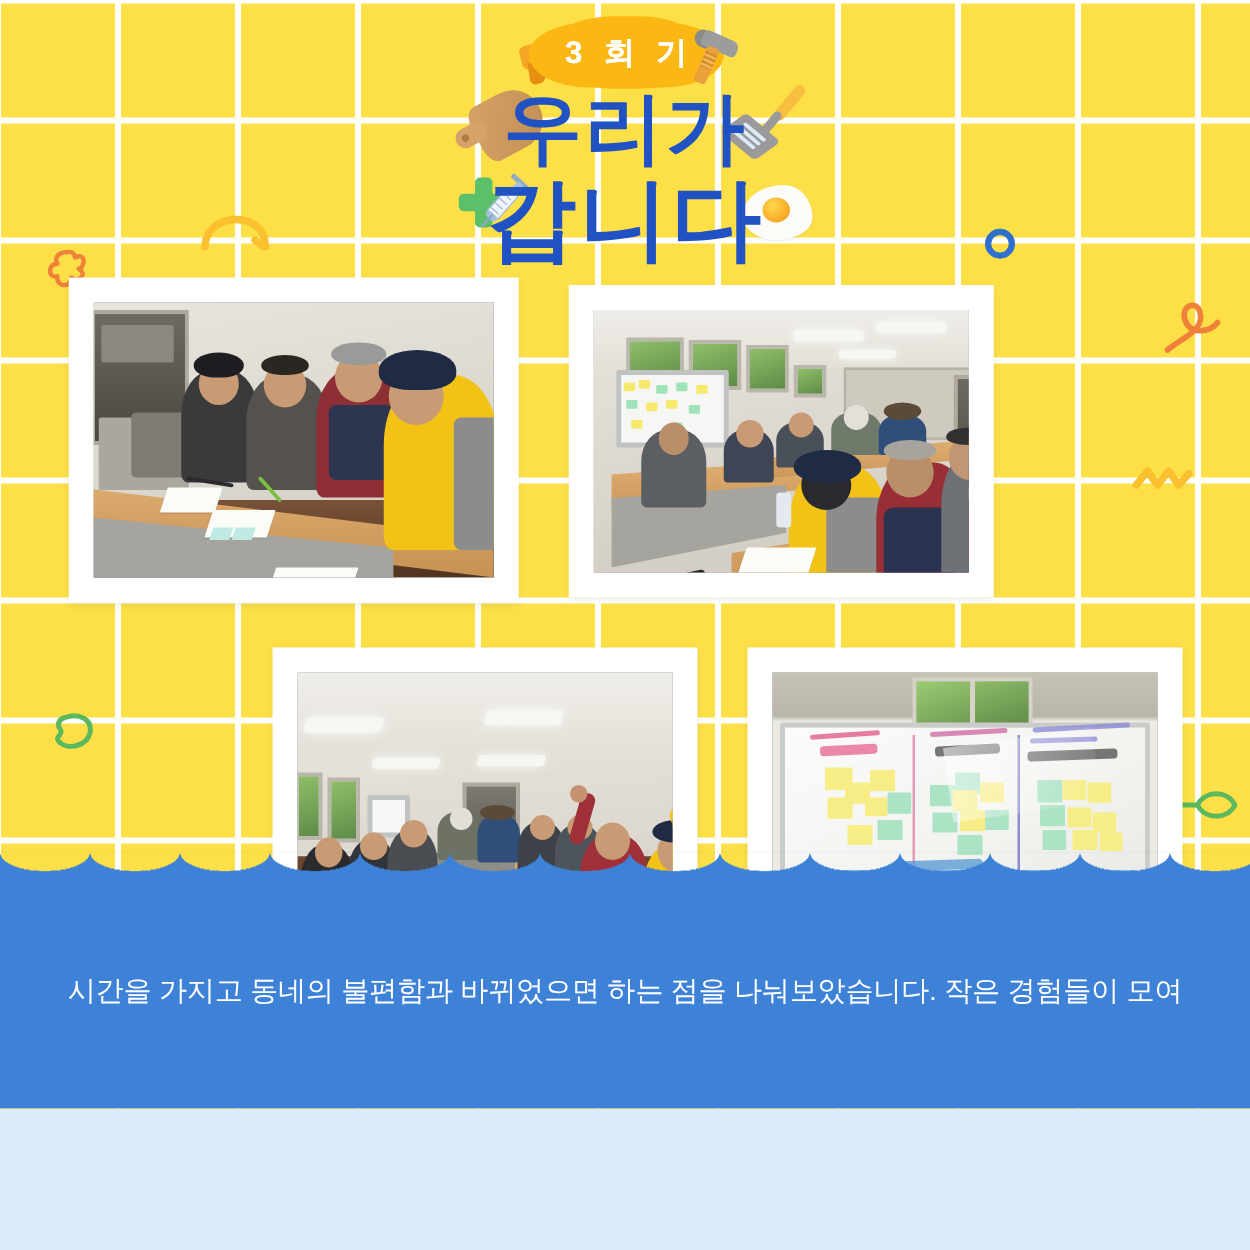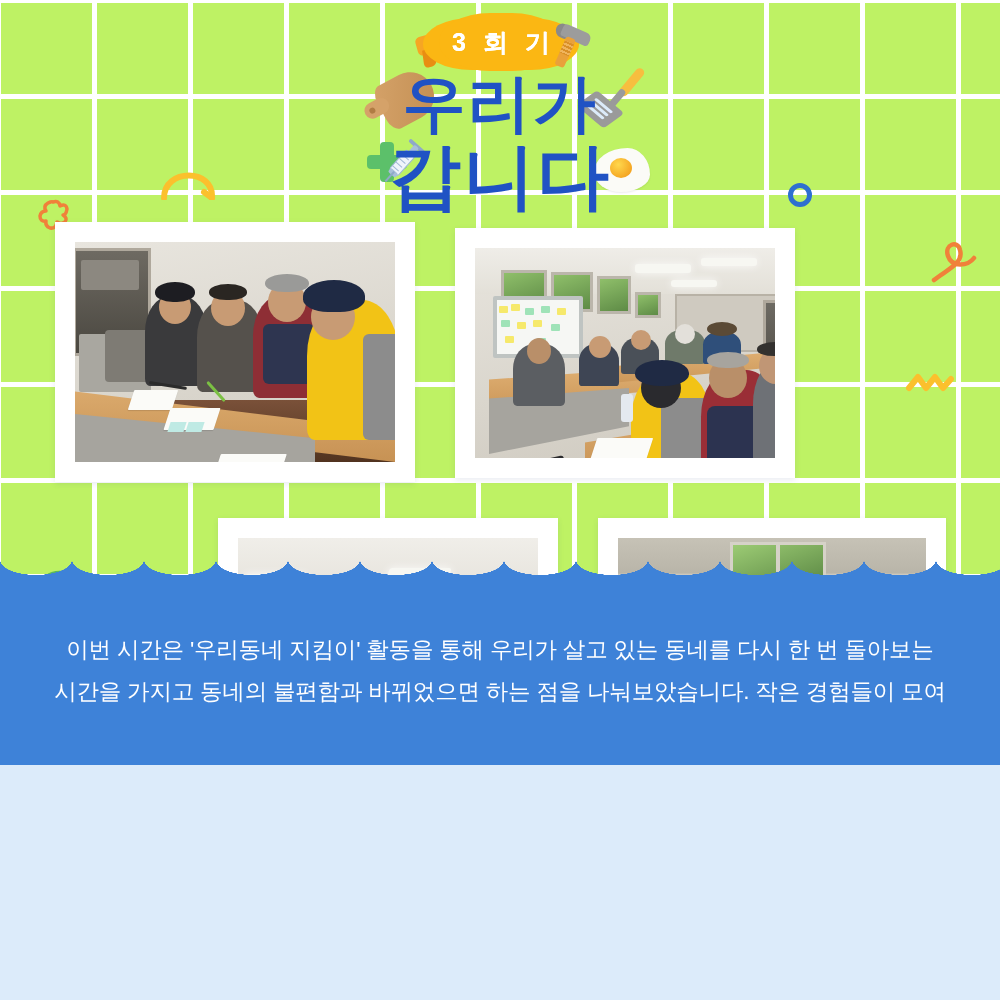--- a/index.html
+++ b/index.html
@@ -7,23 +7,23 @@
   body {
     font-family:"Liberation Sans", sans-serif;
     background:#DCEBFA;
     overflow:hidden;
     position:relative;
   }
 
   
   #card {
     position:relative;
-    width:1000px; height:765px;
+    width:1000px; height:887px;
     overflow:hidden;
-    background:#bef264;
+    background:#fde047;
   }
 
   
   #grid {
     position:absolute; inset:0;
     background-image:
       linear-gradient(to right, #FFFFFF 0 5px, transparent 5px 100%),
       linear-gradient(to bottom, #FFFFFF 0 5px, transparent 5px 100%);
     background-size:96px 96px, 96px 96px;
     background-position:-4px -2px, -4px -2px;
@@ -566,17 +566,16 @@
         <div class="note" style="left:222px; top:164px; width:20px; height:17px; background:#F7ED86;"></div>
         <div class="note" style="left:240px; top:164px; width:19px; height:17px; background:#ABE3C4;"></div>
 
         <div style="position:absolute;left:6px;top:212px;width:296px;height:8px;background:linear-gradient(180deg,#D6D8D3,#A8ABA6);"></div>
         <div style="position:absolute;left:140px;top:52px;width:120px;height:60px;background:linear-gradient(120deg,rgba(255,255,255,.55),rgba(255,255,255,0));transform:rotate(-8deg);pointer-events:none;"></div>
       </div>
     </div>
   </div>
 
   <div id="banner">
-    <div class="banner-line">이번 시간은 '우리동네 지킴이' 활동을 통해 우리가 살고 있는 동네를 다시 한 번 돌아보는</div>
     <div class="banner-line">시간을 가지고 동네의 불편함과 바뀌었으면 하는 점을 나눠보았습니다. 작은 경험들이 모여</div>
   </div>
 
 </div>
 
 </body></html>

